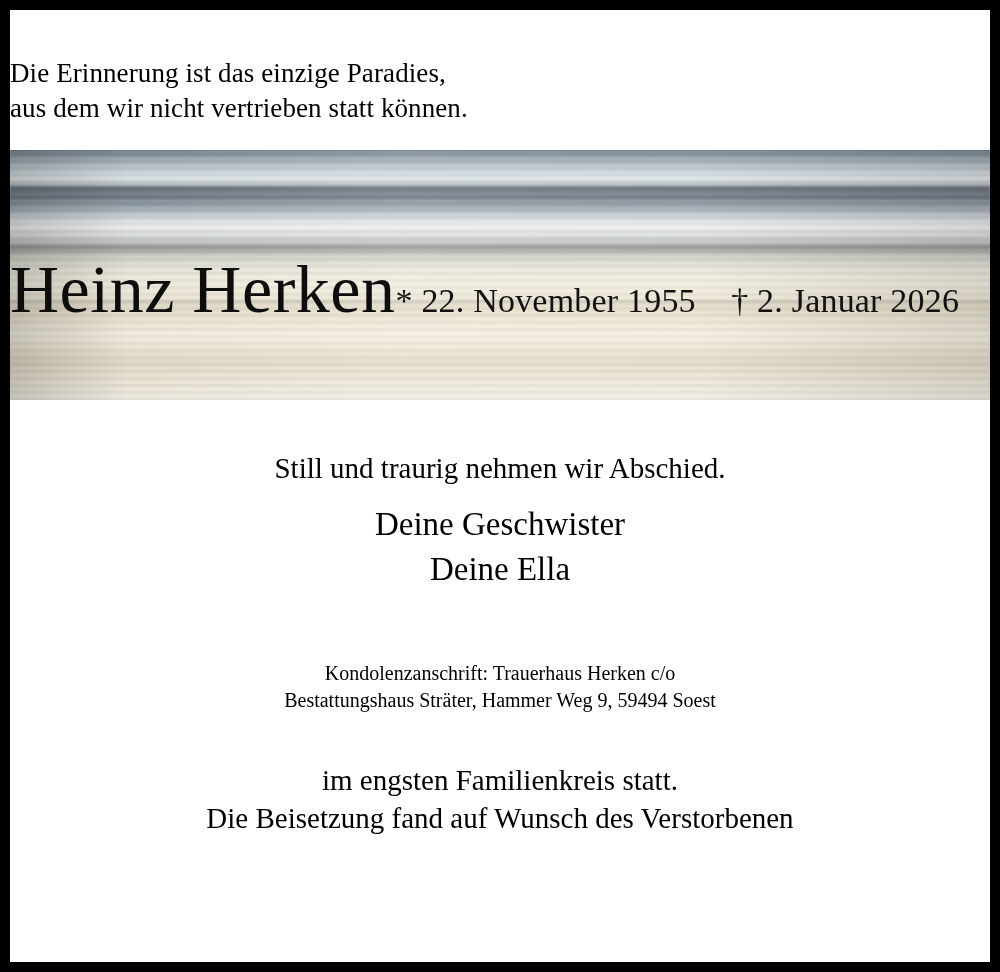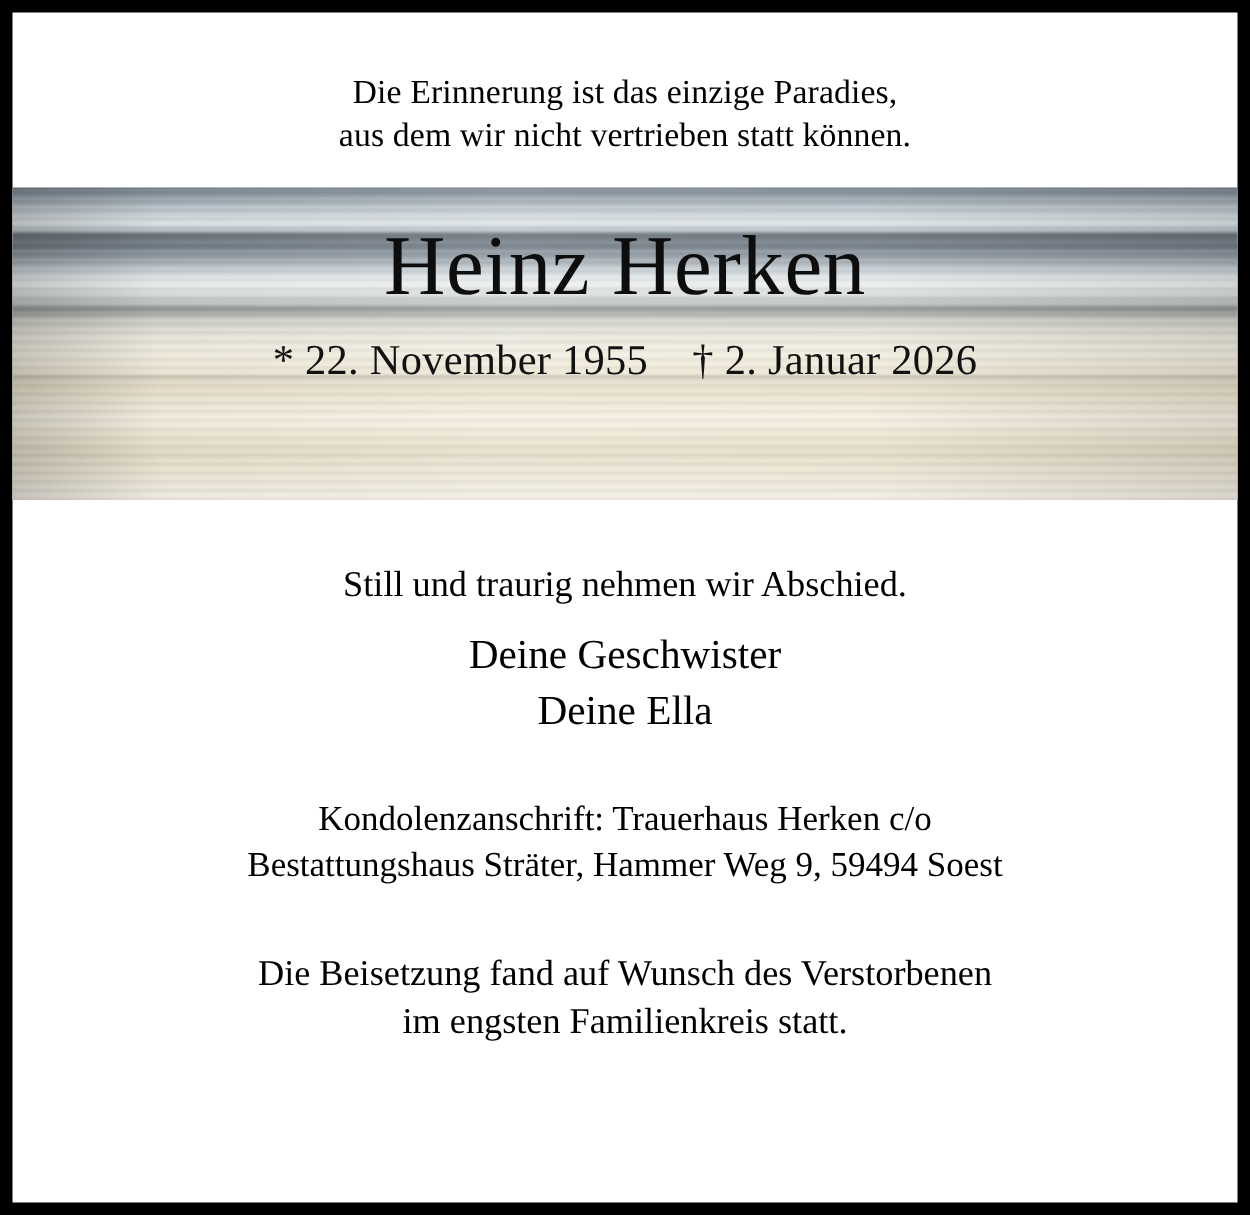--- a/index.html
+++ b/index.html
@@ -23,21 +23,20 @@
     background: #ffffff;
     border: 10px solid #000000;
     display: flex;
     flex-direction: column;
     align-items: stretch;
   }
 
   
   .quote {
     padding-top: 46px;
-    text-align: center;
     font-size: 27px;
     line-height: 1.30;
     letter-spacing: 0.1px;
   }
   .quote .line {
     display: block;
   }
 
   
   .banner {
@@ -108,21 +107,21 @@
   }
   .banner .streak-a { top: 36px; }
   .banner .streak-b { top: 96px; height: 8px; opacity: .5; }
   .banner .streak-c { top: 150px; height: 6px; opacity: .28; }
 
   .banner-inner {
     position: relative;
     z-index: 3;
     height: 100%;
     display: flex;
-    flex-direction: column;
+    flex-direction: row;
     align-items: center;
     justify-content: flex-start;
     padding-top: 28px;
     box-sizing: border-box;
   }
 
   .deceased-name {
     font-size: 68px;
     line-height: 1.0;
     letter-spacing: 0.5px;
@@ -155,22 +154,22 @@
     line-height: 1.25;
   }
   .survivors {
     margin-top: 16px;
     font-size: 33px;
     line-height: 1.36;
   }
   .survivors .line { display: block; }
 
   .condolence {
-    margin-top: 46px;
-    font-size: 28px;
+    margin-top: 68px;
+    font-size: 20px;
     line-height: 1.32;
   }
   .condolence .line { display: block; }
 
   .funeral {
     margin-top: 48px;
     font-size: 29px;
     line-height: 1.32;
   }
   .funeral .line { display: block; }
@@ -210,18 +209,18 @@
       <span class="line">Deine Geschwister</span>
       <span class="line">Deine Ella</span>
     </div>
 
     <div class="condolence">
       <span class="line">Kondolenzanschrift: Trauerhaus Herken c/o</span>
       <span class="line">Bestattungshaus Sträter, Hammer Weg 9, 59494 Soest</span>
     </div>
 
     <div class="funeral">
+      <span class="line">im engsten Familienkreis statt.</span>
       <span class="line">Die Beisetzung fand auf Wunsch des Verstorbenen</span>
-      <span class="line">im engsten Familienkreis statt.</span>
     </div>
 
   </div>
 </div>
 
 </body></html>

